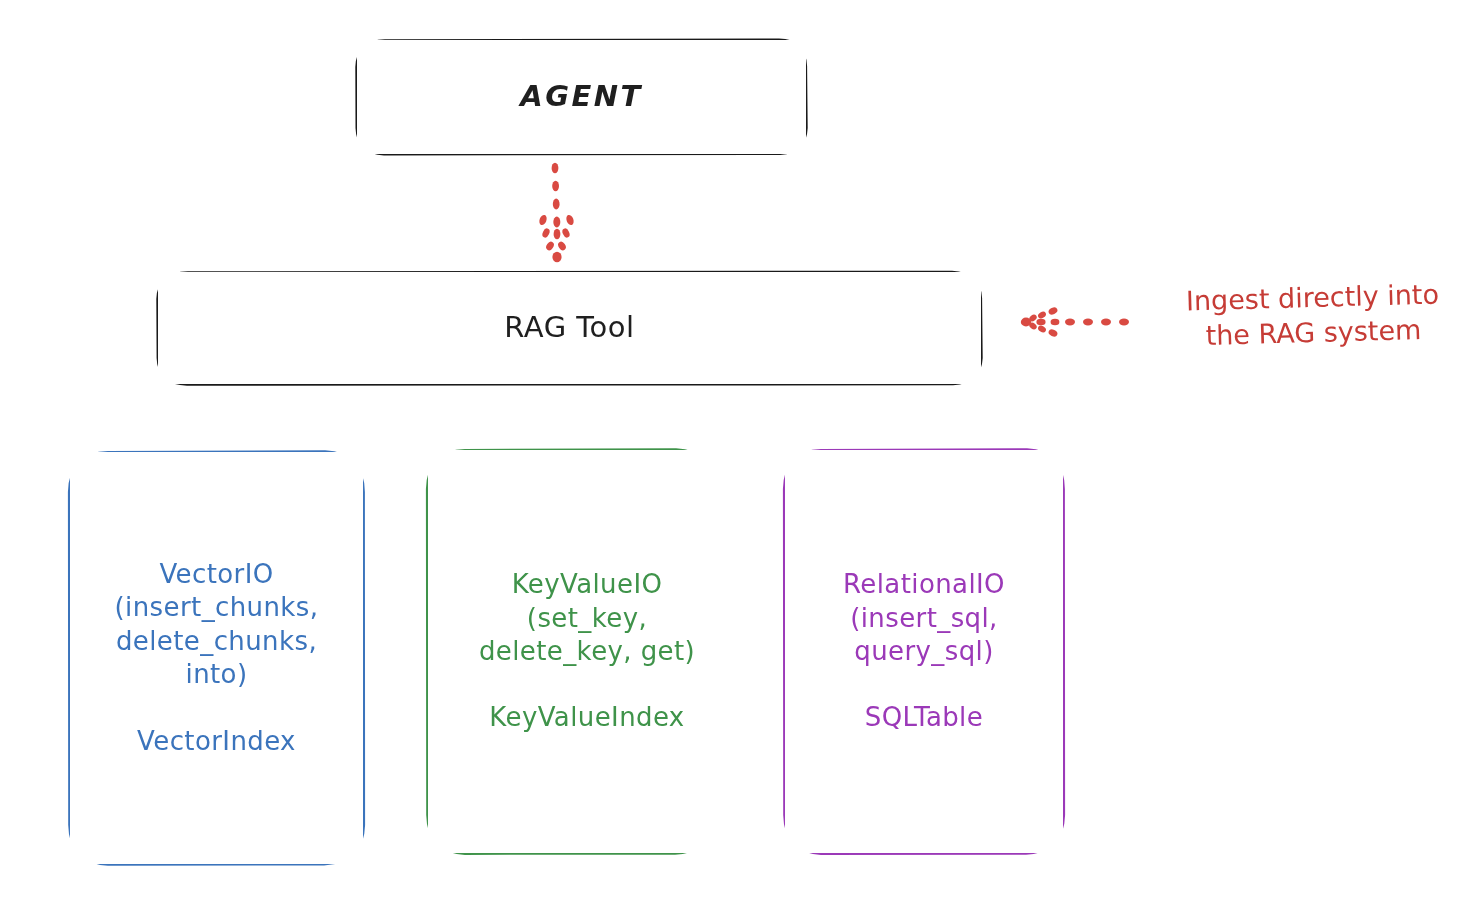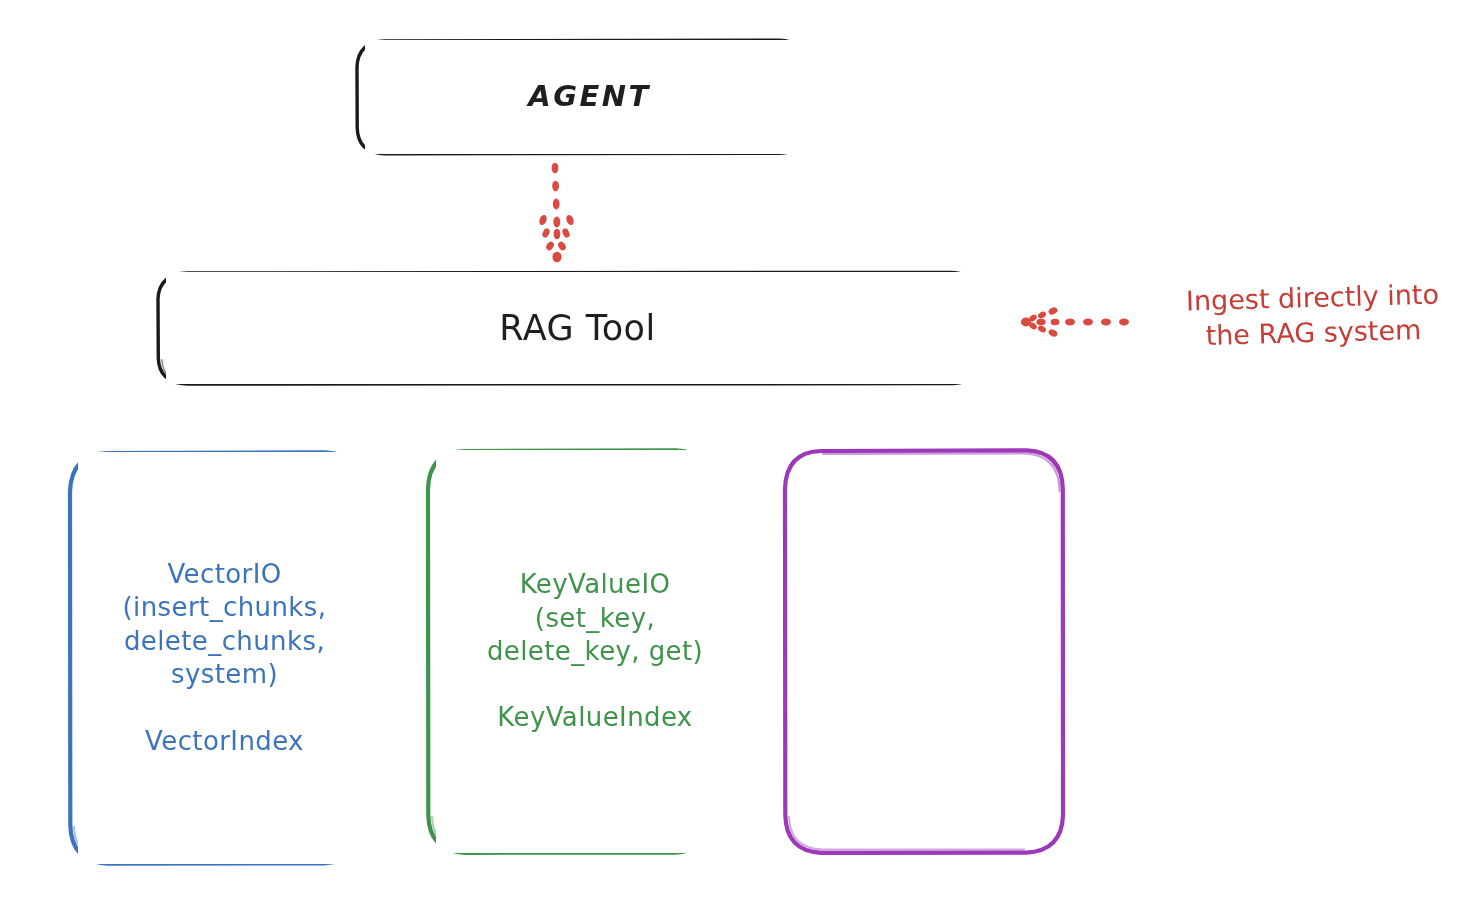--- a/index.html
+++ b/index.html
@@ -18,21 +18,20 @@
     overflow: hidden;
   }
   .node {
     position: absolute;
     box-sizing: border-box;
     display: flex;
     align-items: center;
     justify-content: center;
     text-align: center;
     background: #ffffff;
-    margin-left: 8px;
   }
   .node-label {
     white-space: pre-line;
     line-height: 1.28;
   }
 
   
   #agent-box {
     left: 357px;
     top: 40px;
@@ -50,21 +49,21 @@
 
   
   #rag-box {
     left: 158px;
     top: 272px;
     width: 823px;
     height: 112px;
   }
   #rag-label {
     font-family: "DejaVu Sans", sans-serif;
-    font-size: 35px;
+    font-size: 29px;
     font-weight: 500;
     letter-spacing: 0.5px;
     color: #1f1f1f;
   }
 
   
   #vector-box {
     left: 70px;
     top: 452px;
     width: 293px;
@@ -193,30 +192,37 @@
   </div>
 
   <div class="node" id="rag-box">
     <div class="node-label" id="rag-label">RAG Tool</div>
   </div>
 
   <div class="node" id="vector-box">
     <div class="node-label card-label" id="vector-label">VectorIO
 (insert_chunks,
 delete_chunks,
-system)
+into)
 
 VectorIndex</div>
   </div>
 
   <div class="node" id="keyvalue-box">
     <div class="node-label card-label" id="keyvalue-label">KeyValueIO
 (set_key,
 delete_key, get)
 
 KeyValueIndex</div>
   </div>
 
+  <div class="node" id="relational-box">
+    <div class="node-label card-label" id="relational-label">RelationalIO
+(insert_sql,
+query_sql)
+
+SQLTable</div>
+  </div>
 
   <div id="annotation-text">Ingest directly into
 the RAG system</div>
 
 </div>
 
 </body></html>

